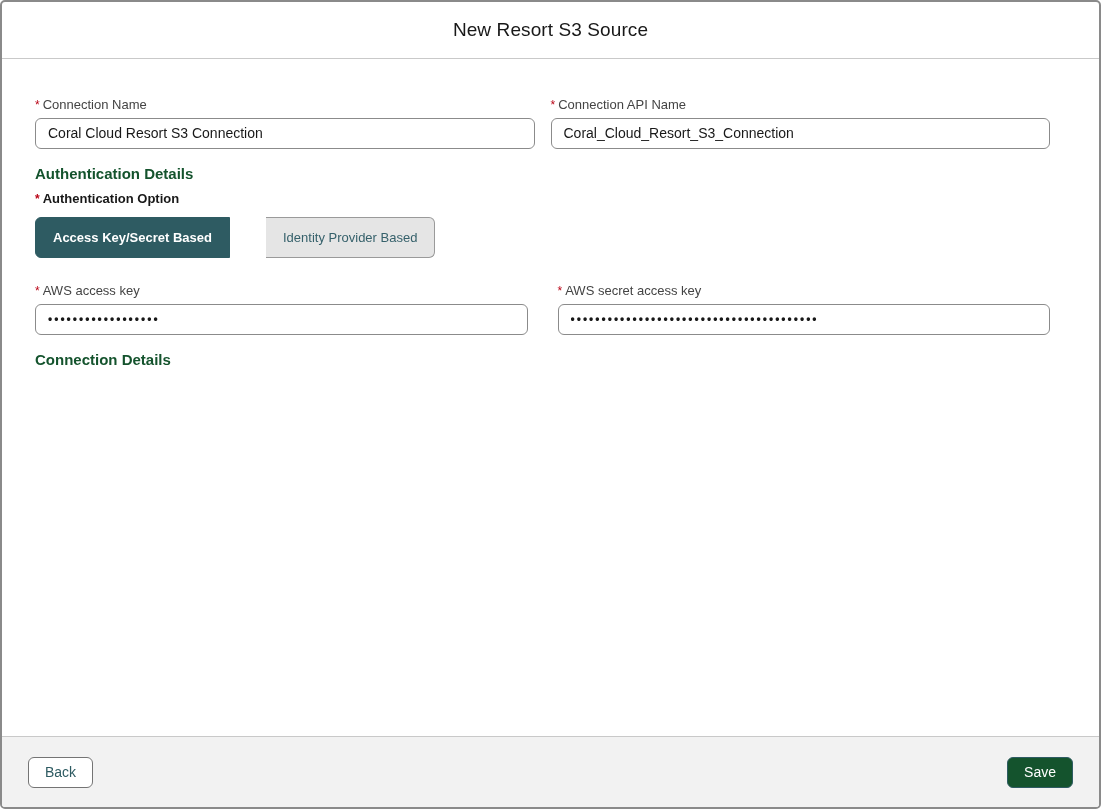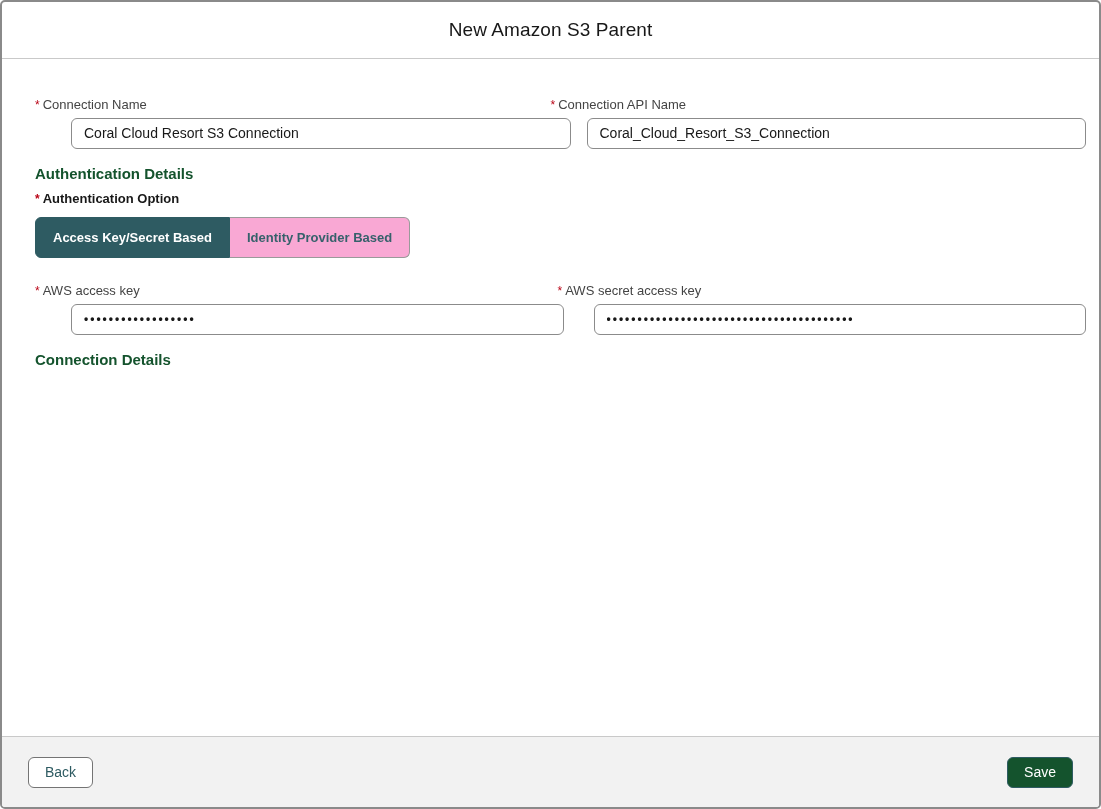--- a/index.html
+++ b/index.html
@@ -63,21 +63,20 @@
     width: 100%;
     height: 31px;
     border: 1px solid #8b8b8b;
     border-radius: 6px;
     padding: 0 12px;
     font-family: "Liberation Sans", sans-serif;
     font-size: 14px;
     color: #181818;
     background: #ffffff;
     outline: none;
-    margin-left: 36px;
   }
   .text-input.masked {
     font-size: 12px;
     font-weight: 700;
     letter-spacing: 2px;
     color: #181818;
   }
   .section-heading {
     font-size: 15px;
     font-weight: 700;
@@ -99,26 +98,27 @@
     user-select: none;
   }
   .segment.selected {
     background: #2e5b62;
     color: #ffffff;
     border: 1px solid #2e5b62;
     border-radius: 6px 0 0 6px;
     font-weight: 600;
   }
   .segment.unselected {
-    background: #f9a8d4;
+    background: #e5e5e5;
     color: #36616b;
     border: 1px solid #9a9a9a;
     border-left: none;
     border-radius: 0 6px 6px 0;
-    font-weight: 700;
+    font-weight: 400;
+    margin-left: 36px;
   }
   .row-gap { margin-top: 25px; gap: 30px; }
   .row-gap-sm { margin-top: 10px; }
   .info-icon {
     display: inline-flex;
     align-items: center;
     justify-content: center;
     width: 14px;
     height: 14px;
     border-radius: 50%;
@@ -186,21 +186,21 @@
     justify-content: space-between;
     padding: 0 26px;
   }
 </style>
 </head>
 <body>
 
 <div class="modal">
 
   <div class="modal-header">
-    <div class="modal-title">New Amazon S3 Parent</div>
+    <div class="modal-title">New Resort S3 Source</div>
   </div>
 
   <div class="modal-body">
 
     
     <div class="grid-2">
       <div>
         <label class="field-label"><span class="req">*</span><span>Connection Name</span></label>
         <input class="text-input" type="text" value="Coral Cloud Resort S3 Connection" style="">
       </div>

